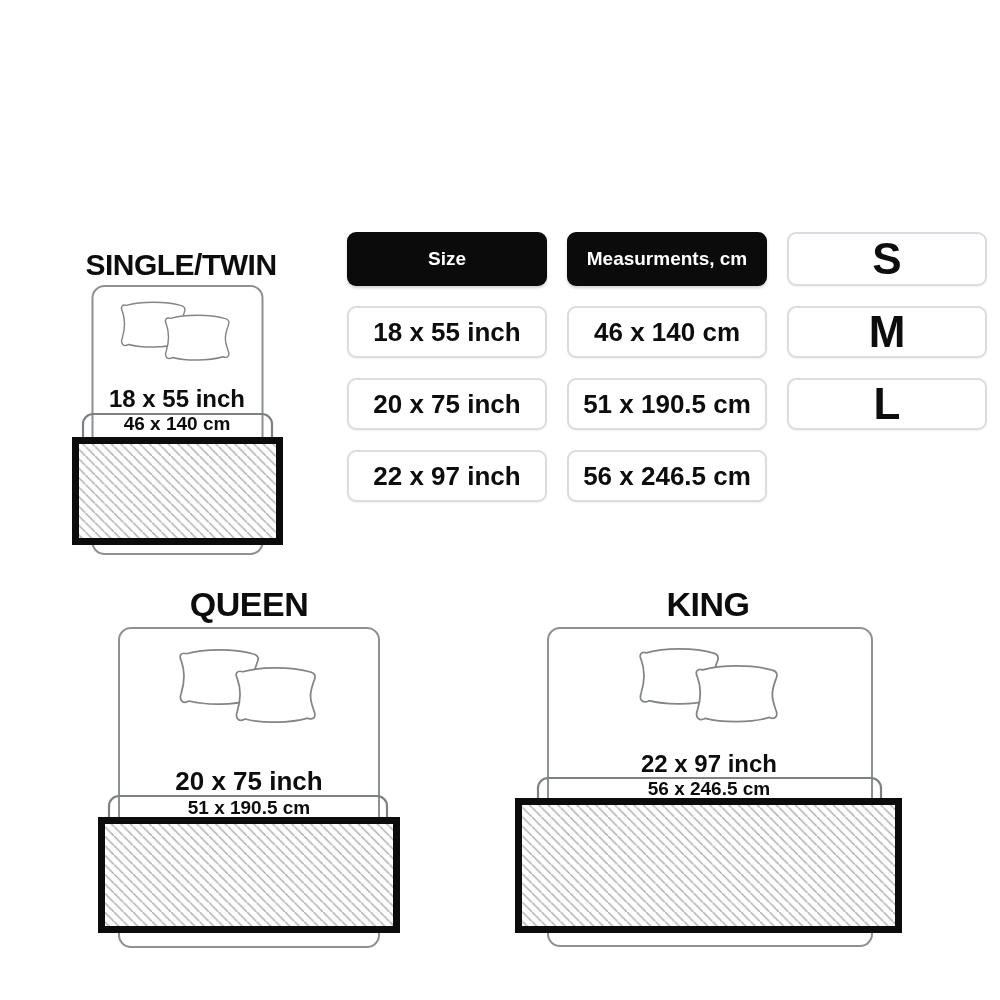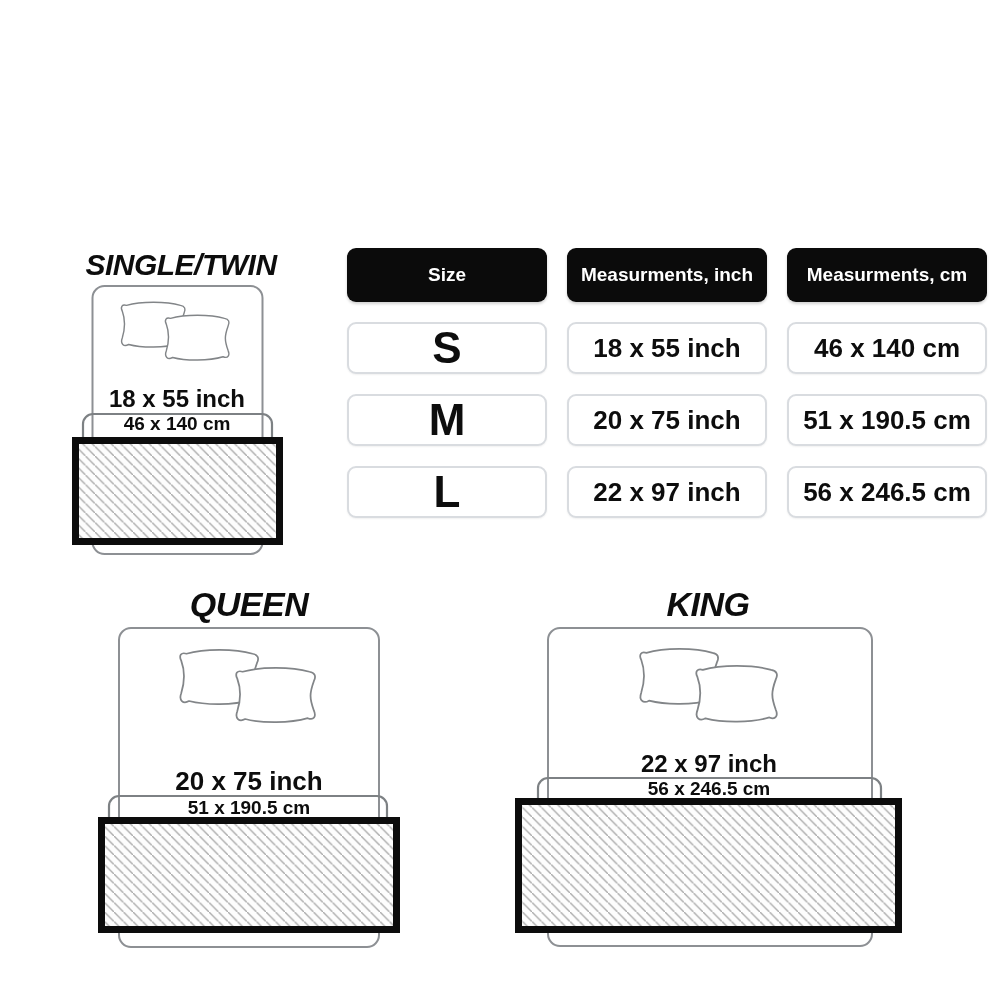--- a/index.html
+++ b/index.html
@@ -12,39 +12,39 @@
 
   
   .title-line{left:0;width:1000px;text-align:center;font-weight:700;color:#0c0c0c;white-space:nowrap;}
   .title-1{top:30px;height:112px;font-size:101px;}
   .title-1 span{display:inline-block;transform:scaleX(0.82);transform-origin:50% 50%;letter-spacing:-1px;}
   .title-2{top:136px;height:80px;font-size:79px;}
   .title-2 span{display:inline-block;transform:scaleX(0.95);transform-origin:50% 50%;letter-spacing:-1px;}
 
   
   .size-table{
-    left:347px;top:248px;
+    left:347px;top:232px;
     display:grid;grid-template-columns:200px 200px 200px;grid-template-rows:54px 52px 52px 52px;
     column-gap:7px;row-gap:7px;gap:20px;
   }
   .th{
     background:#0b0b0b;color:#ffffff;border-radius:9px;font-weight:700;font-size:19px;
     display:flex;align-items:center;justify-content:center;white-space:nowrap;
     box-shadow:0 2px 3px rgba(0,0,0,0.18);
   }
   .td{
     background:#ffffff;border:2px solid #d9dce0;border-radius:9px;
     display:flex;align-items:center;justify-content:center;font-weight:700;white-space:nowrap;
     box-shadow:0 1px 2px rgba(0,0,0,0.06);
   }
   .td-size{font-size:44px;}
   .td-meas{font-size:26px;}
 
   
-  .diagram-label{font-weight:700;white-space:nowrap;z-index:5;font-style:italic;}
+  .diagram-label{font-weight:700;white-space:nowrap;z-index:5;}
   .lab-single{left:31px;top:246px;width:300px;height:38px;font-size:30px;letter-spacing:-0.5px;}
   .lab-queen{left:99px;top:585px;width:300px;height:38px;font-size:34px;letter-spacing:-0.5px;}
   .lab-king{left:558px;top:585px;width:300px;height:38px;font-size:34px;letter-spacing:-0.5px;}
   .meas{font-weight:700;white-space:nowrap;z-index:5;}
   .meas-inch{font-size:24px;}
   .meas-cm{font-size:19px;}
   .in-single{left:57px;top:385px;width:240px;height:28px;}
   .cm-single{left:57px;top:412px;width:240px;height:24px;}
   .in-queen{left:99px;top:767px;width:300px;height:28px;font-size:26px;}
   .cm-queen{left:99px;top:796px;width:300px;height:24px;}
@@ -77,21 +77,20 @@
     <use href="#pillow-shape-1" class="pillow" transform="translate(118,299) scale(0.71,0.71)"></use>
     <use href="#pillow-shape-1" class="pillow" transform="translate(162,312) scale(0.71,0.71)"></use>
     <rect class="bracket" x="83" y="414" width="189" height="60" rx="10"></rect>
     <rect class="runner" x="75.5" y="440.5" width="204" height="101" fill="url(#hatch1)"></rect>
   </svg>
   <div class="abs flexc meas meas-inch in-single">18 x 55 inch</div>
   <div class="abs flexc meas meas-cm cm-single">46 x 140 cm</div>
 
   <div class="abs size-table">
     <div class="th">Size</div>
-    <div class="th">Measurments, inch</div>
     <div class="th">Measurments, cm</div>
 
     <div class="td td-size">S</div>
     <div class="td td-meas">18 x 55 inch</div>
     <div class="td td-meas">46 x 140 cm</div>
 
     <div class="td td-size">M</div>
     <div class="td td-meas">20 x 75 inch</div>
     <div class="td td-meas">51 x 190.5 cm</div>
 

